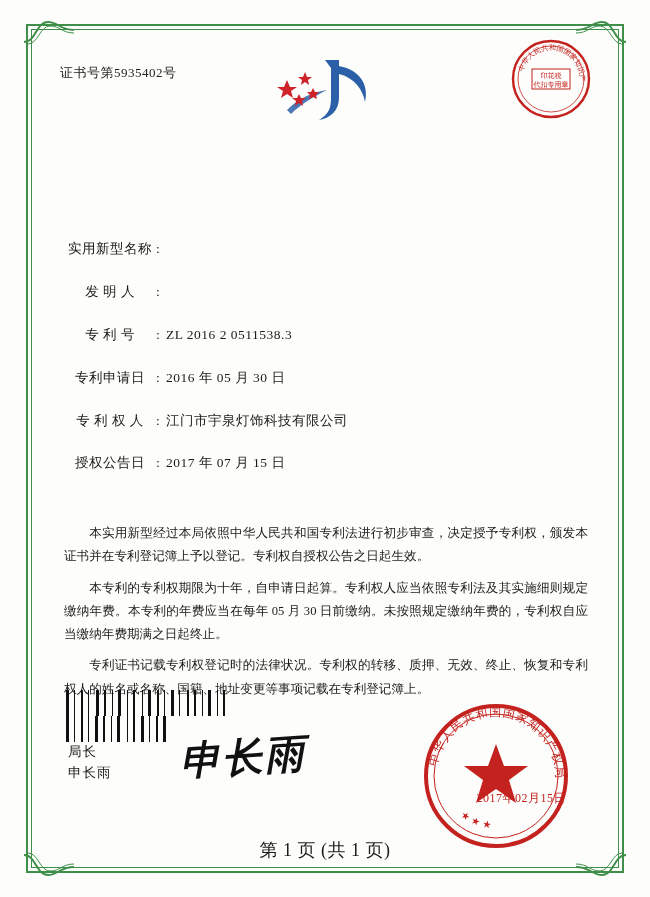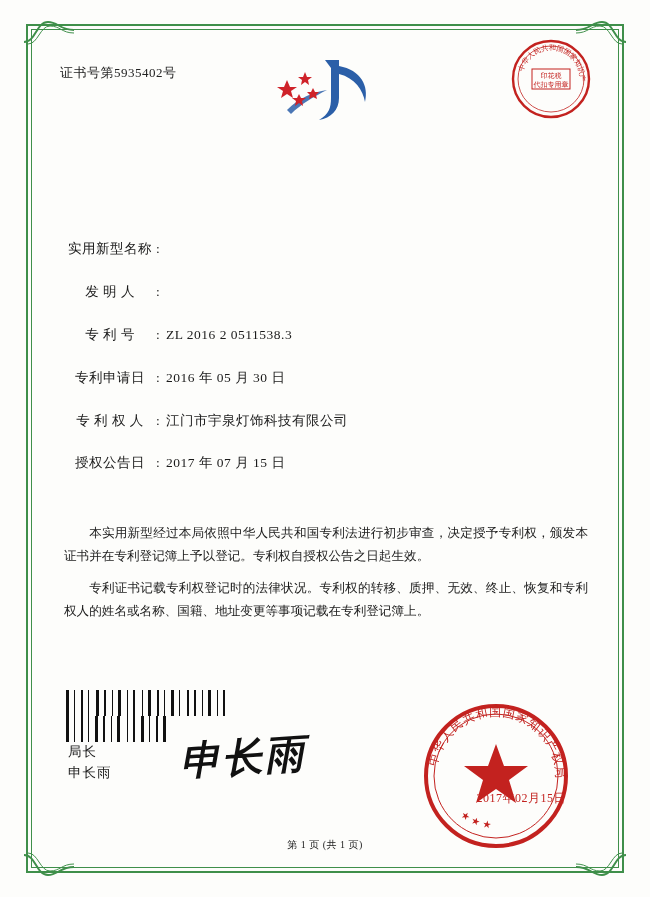--- a/index.html
+++ b/index.html
@@ -192,21 +192,21 @@
     white-space: nowrap;
   }
 
   
   .footer {
     position: absolute;
     left: 0;
     right: 0;
     top: 838px;
     text-align: center;
-    font-size: 10px;
+    font-size: 18px;
     color: #1b1b1b;
     letter-spacing: 0.5px;
   }
 </style>
 </head>
 <body>
 
 <div class="page">
 
   <div class="border-outer"></div>
@@ -292,20 +292,21 @@
     </div>
     <div class="field-row">
       <div class="field-label">授权公告日</div>
       <div class="field-colon">:</div>
       <div class="field-value">2017 年 07 月 15 日</div>
     </div>
   </div>
 
   <div class="body-text">
     <p>本实用新型经过本局依照中华人民共和国专利法进行初步审查，决定授予专利权，颁发本证书并在专利登记簿上予以登记。专利权自授权公告之日起生效。</p>
+    <p>本专利的专利权期限为十年，自申请日起算。专利权人应当依照专利法及其实施细则规定缴纳年费。本专利的年费应当在每年 05 月 30 日前缴纳。未按照规定缴纳年费的，专利权自应当缴纳年费期满之日起终止。</p>
     <p>专利证书记载专利权登记时的法律状况。专利权的转移、质押、无效、终止、恢复和专利权人的姓名或名称、国籍、地址变更等事项记载在专利登记簿上。</p>
   </div>
 
   <div class="barcode">
     <span style="width:3px"></span><span style="width:1px;background:transparent"></span>
     <span style="width:1px"></span><span style="width:2px;background:transparent"></span>
     <span style="width:2px"></span><span style="width:1px;background:transparent"></span>
     <span style="width:1px"></span><span style="width:3px;background:transparent"></span>
     <span style="width:3px"></span><span style="width:1px;background:transparent"></span>
     <span style="width:2px"></span><span style="width:2px;background:transparent"></span>

